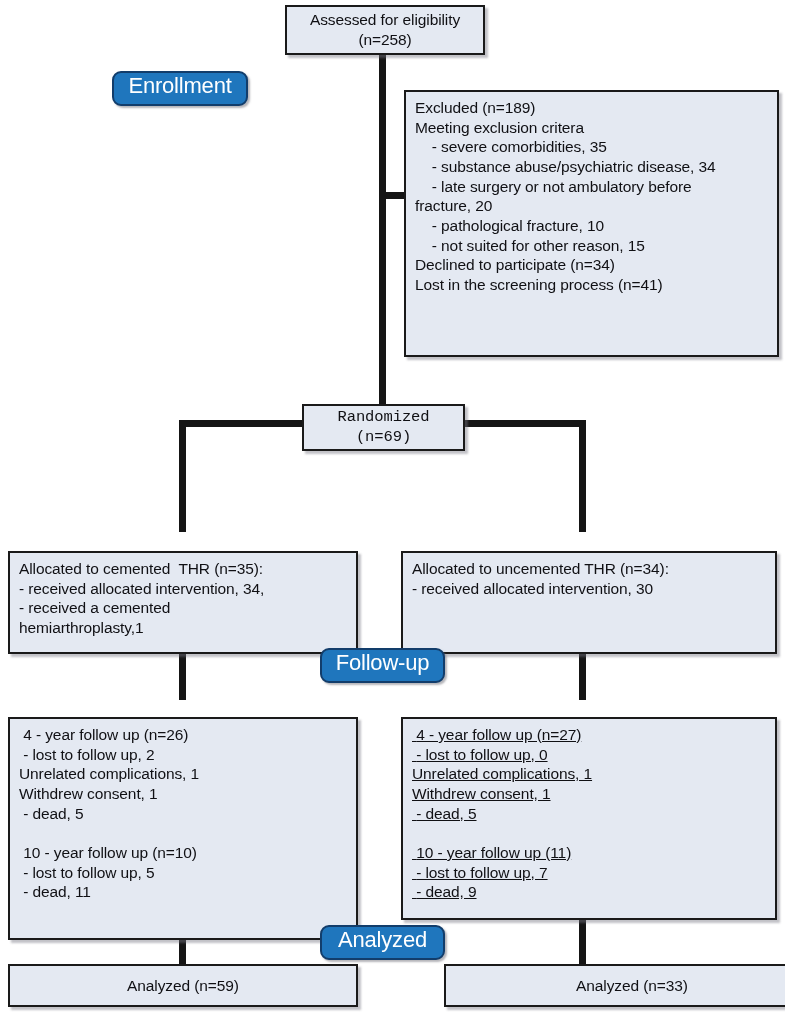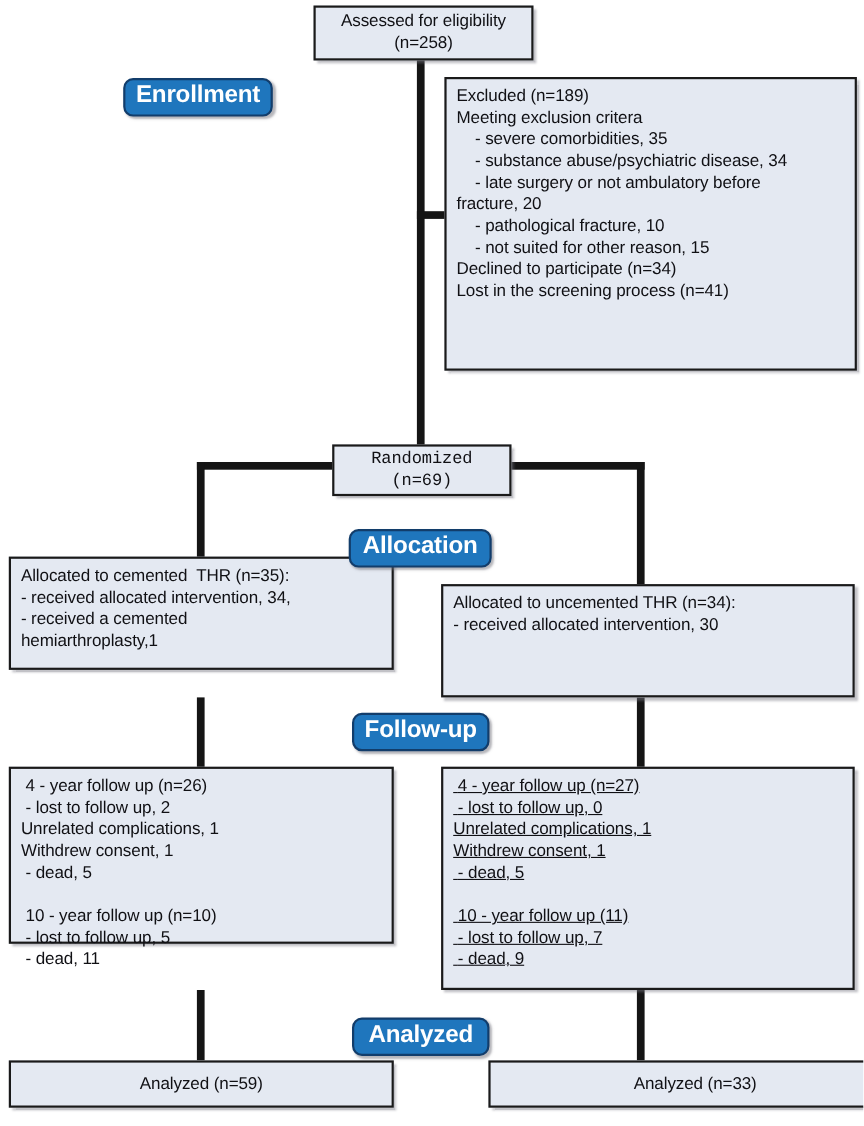--- a/index.html
+++ b/index.html
@@ -39,31 +39,32 @@
   }
   .box.centered {
     display: flex;
     flex-direction: column;
     align-items: center;
     justify-content: center;
     text-align: center;
   }
   .box.padded {
     padding: 6px 8px 6px 9px;
+    margin-top: 20px;
   }
   
   .badge {
     position: absolute;
     box-sizing: border-box;
     background: #1f76bd;
     border: 2px solid #123d6b;
     border-radius: 9px;
     color: #ffffff;
     font-size: 22px;
-    font-weight: 700;
+    font-weight: 400;
     letter-spacing: -0.2px;
     display: flex;
     align-items: center;
     justify-content: center;
     box-shadow: 2px 2px 2px rgba(110,110,120,0.5);
     z-index: 8;
     padding-bottom: 6px;
   }
 </style>
 </head>
@@ -97,29 +98,29 @@
     - late surgery or not ambulatory before
 fracture, 20
     - pathological fracture, 10
     - not suited for other reason, 15
 Declined to participate (n=34)
 Lost in the screening process (n=41)</div>
 
   <div class="box centered" style="left:302px; top:404px; width:163px; height:47px;font-family:Liberation Mono, monospace;">Randomized
 (n=69)</div>
 
-  <div class="box padded" style="left:8px; top:506px; width:350px; height:103px;">Allocated to cemented  THR (n=35):
+  <div class="box padded" style="left:8px; top:531px; width:350px; height:103px;">Allocated to cemented  THR (n=35):
 - received allocated intervention, 34,
 - received a cemented
 hemiarthroplasty,1</div>
 
   <div class="box padded" style="left:401px; top:531px; width:376px; height:103px;">Allocated to uncemented THR (n=34):
 - received allocated intervention, 30</div>
 
-  <div class="box padded" style="left:8px; top:697px; width:350px; height:161px;"> 4 - year follow up (n=26)
+  <div class="box padded" style="left:8px; top:697px; width:350px; height:223px;"> 4 - year follow up (n=26)
  - lost to follow up, 2
 Unrelated complications, 1
 Withdrew consent, 1
  - dead, 5
 
  10 - year follow up (n=10)
  - lost to follow up, 5
  - dead, 11</div>
 
   <div class="box padded" style="left:401px; top:697px; width:376px; height:203px;text-decoration:underline;"> 4 - year follow up (n=27)
@@ -131,19 +132,18 @@
  10 - year follow up (11)
  - lost to follow up, 7
  - dead, 9</div>
 
   <div class="box centered" style="left:8px; top:964px; width:350px; height:43px;">Analyzed (n=59)</div>
 
   <div class="box centered" style="left:401px; top:964px; width:376px; height:43px;margin-left:43px;">Analyzed (n=33)</div>
 
   <div class="badge" style="left:112px; top:71px; width:136px; height:35px;">Enrollment</div>
 
-  <div class="badge" style="left:317px; top:481px; width:130px; height:35px;">Allocation</div>
 
   <div class="badge" style="left:320px; top:648px; width:125px; height:35px;">Follow-up</div>
 
   <div class="badge" style="left:320px; top:925px; width:125px; height:35px;">Analyzed</div>
 
 </div>
 
 </body></html>

